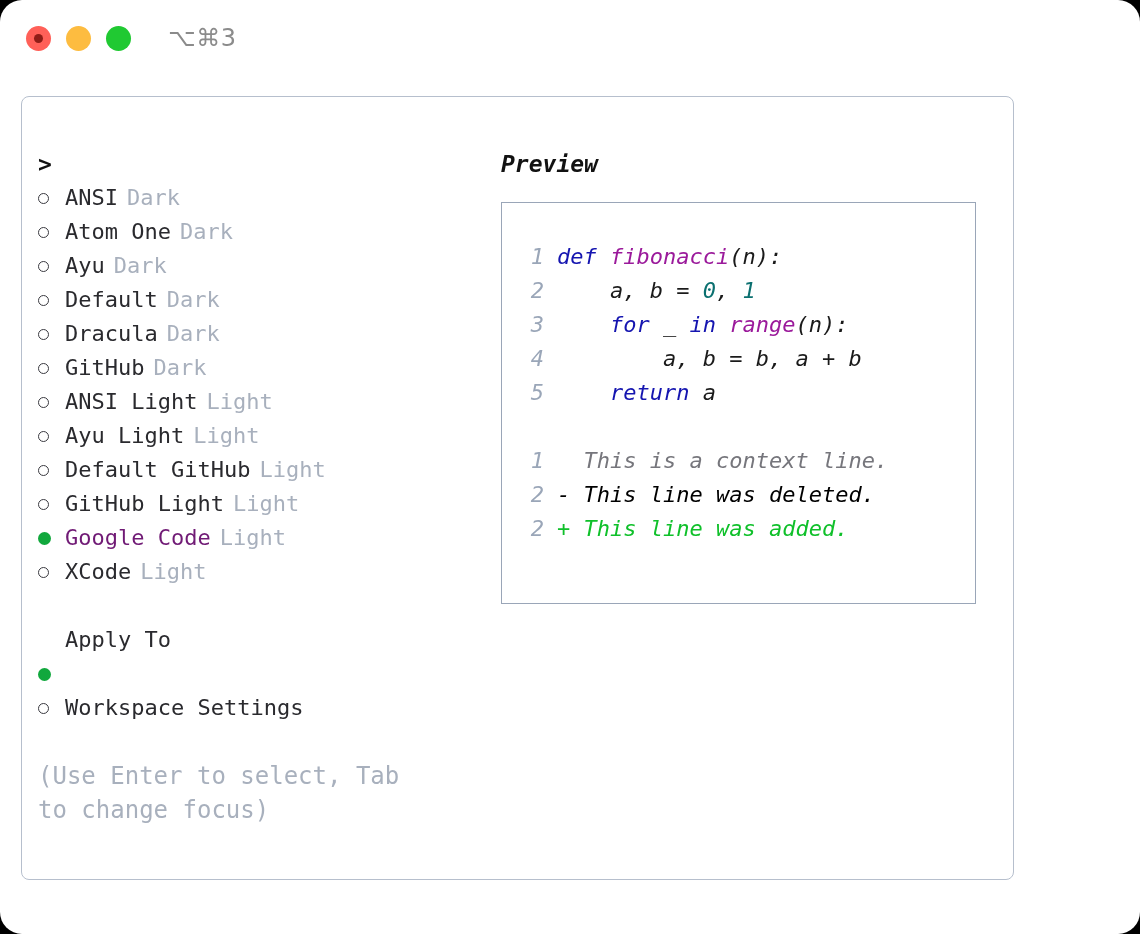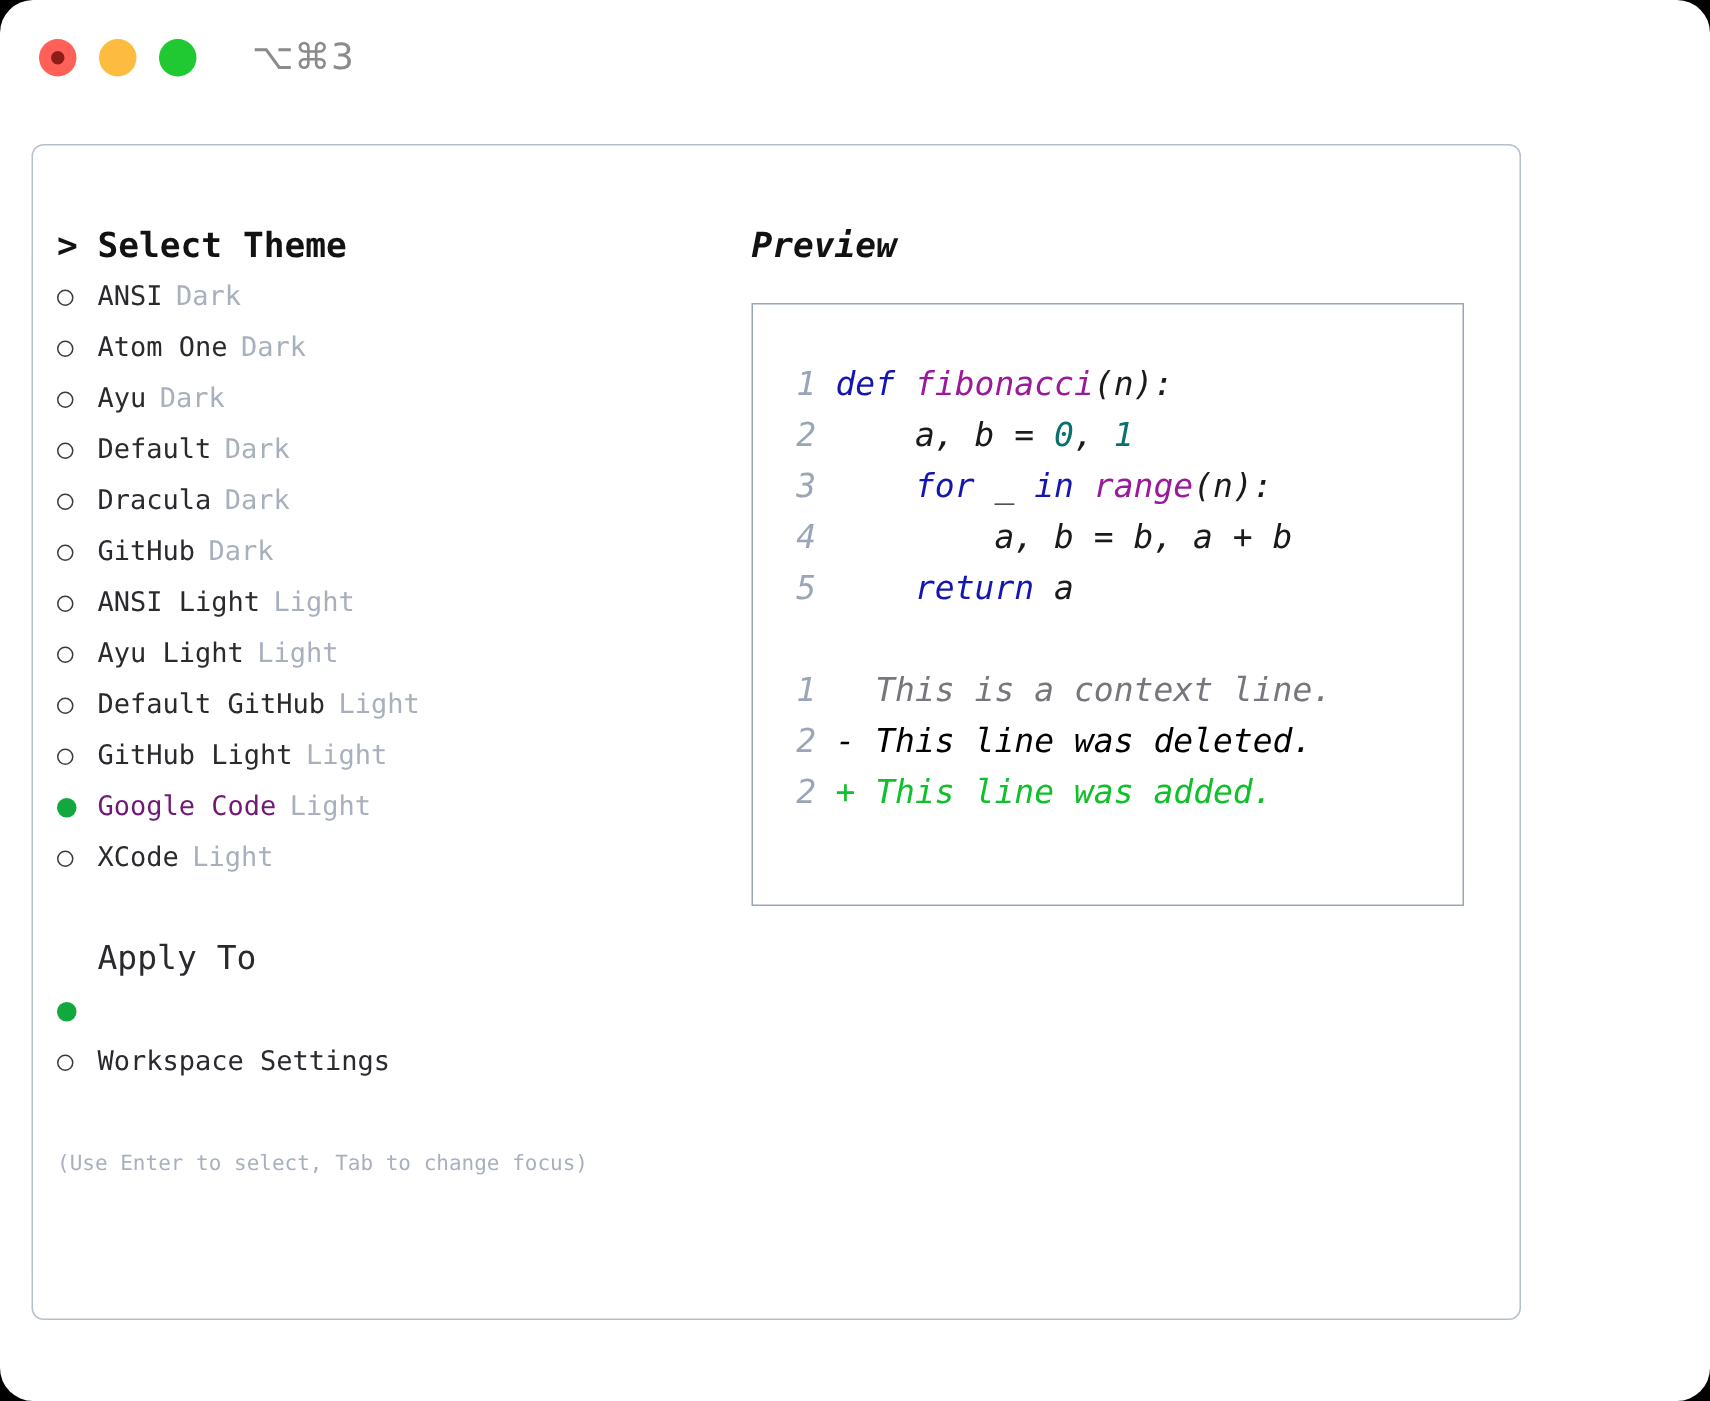--- a/index.html
+++ b/index.html
@@ -112,21 +112,21 @@
     color: #121212;
     font-weight: bold;
   }
   .caret.blank { color: transparent; }
 
   .option-row {
     display: flex;
     align-items: flex-end;
     height: 34px;
     line-height: 34px;
-    font-size: 18px;
+    font-size: 22px;
     white-space: nowrap;
     color: #2a2a2e;
   }
   .bullet {
     flex: none;
     width: 27px;
     display: flex;
     align-items: center;
     justify-content: flex-start;
     height: 34px;
@@ -161,21 +161,21 @@
     color: #2a2a2e;
     line-height: 34px;
     height: 34px;
     display: flex;
     align-items: flex-start;
     white-space: nowrap;
   }
 
   .hint {
     margin-top: 34px;
-    font-size: 14px;
+    font-size: 24px;
     line-height: 34px;
     color: #a8b0bd;
     width: 400px;
   }
 
   
   .right-panel {
     position: absolute;
     left: 479px;
     top: 50px;
@@ -244,21 +244,20 @@
     </div>
     <div class="shortcut-badge">⌥⌘3</div>
   </div>
 
   <div class="content-frame">
 
     <div class="left-panel">
 
       <div class="section-header">
         <span class="caret">&gt;</span>
-        <span>Select Theme</span>
       </div>
 
       <div id="theme-list">
           <div class="option-row">
             <span class="bullet">
               <span class="ring"></span>
             </span>
             <span class="opt-label">ANSI</span>
             <span class="opt-tag">Dark</span>
           </div>

